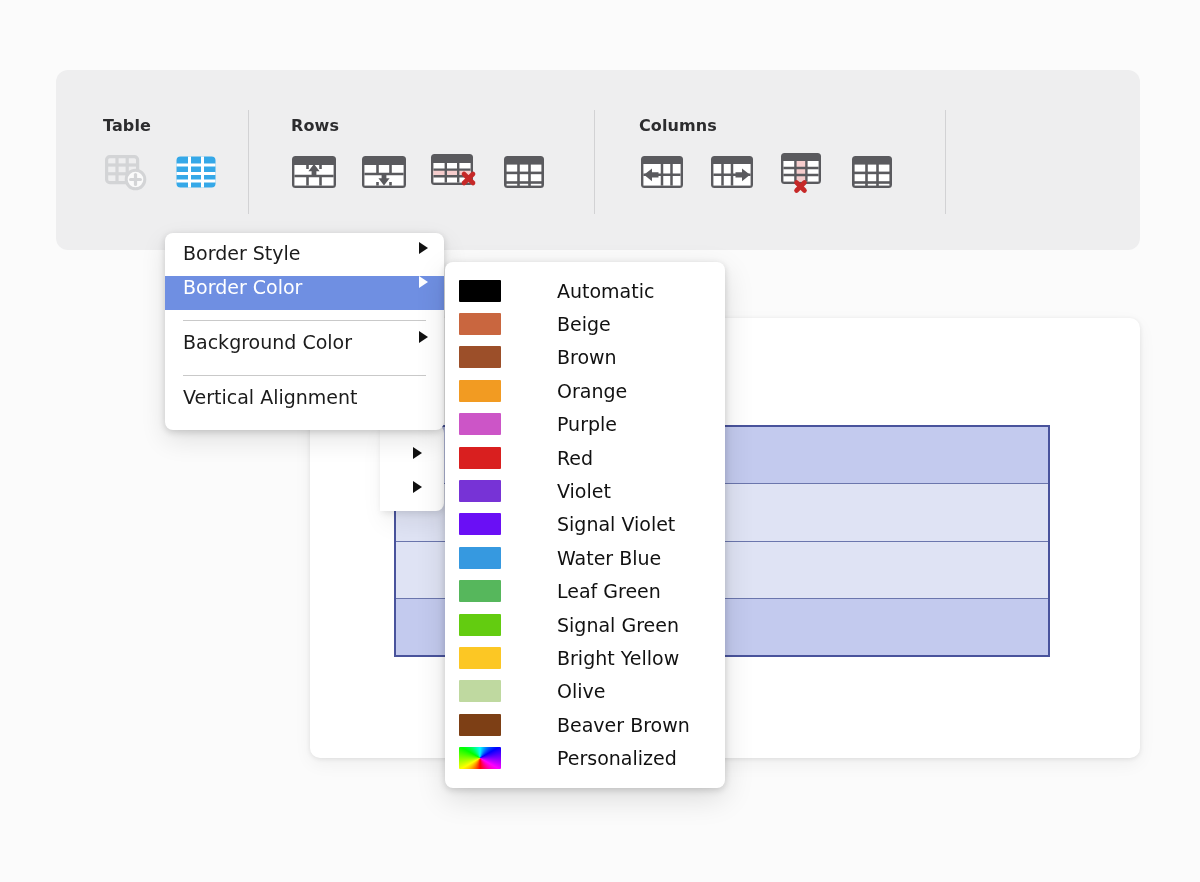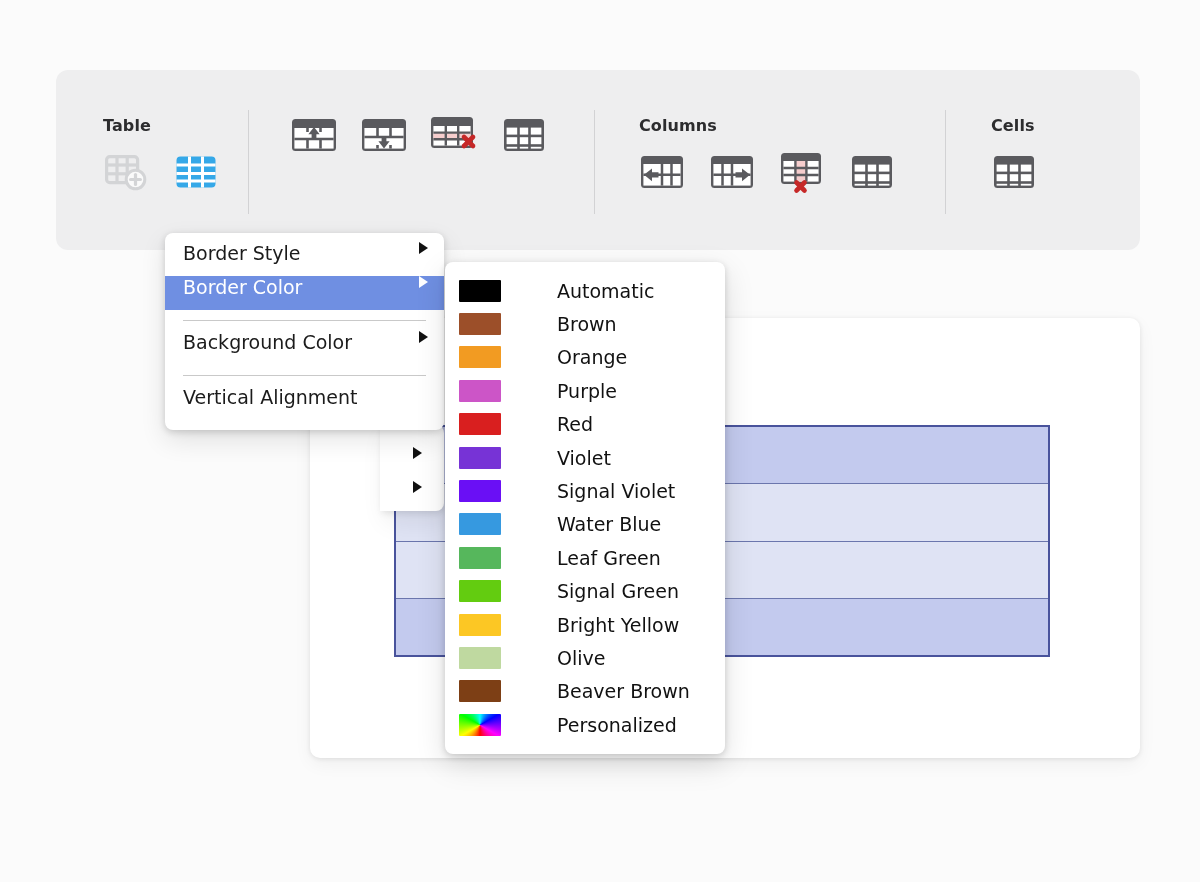--- a/index.html
+++ b/index.html
@@ -249,20 +249,21 @@
               </g>
             </svg>
           </span>
         </div>
       </div>
     </div>
 
     <div class="tb-sep"></div>
 
     <div class="tb-group g-rows">
+      <div class="tb-title">Rows</div>
       <div class="tb-icons">
         <div class="tb-btn">
           <span>
             <svg width="48" height="40" viewBox="0 0 48 40">
               <rect x="2" y="4" width="44" height="32" rx="3.5" fill="#5a5a5e"></rect>
               <rect x="4.4" y="13" width="39.2" height="20.6" fill="#ffffff"></rect>
               <g stroke="#5a5a5e" stroke-width="2.6">
                 <line x1="4.4" y1="24" x2="43.6" y2="24"></line>
                 <line x1="17.5" y1="24" x2="17.5" y2="33.6"></line>
                 <line x1="30.5" y1="24" x2="30.5" y2="33.6"></line>
@@ -397,43 +398,20 @@
                 <rect x="28.8" y="31.8" width="10.6" height="1.8"></rect>
               </g>
             </svg>
           </span>
         </div>
       </div>
     </div>
 
     <div class="tb-sep"></div>
 
-    <div class="tb-group g-cells">
-      <div class="tb-title">Cells</div>
-      <div class="tb-icons">
-        <div class="tb-btn">
-          <span>
-            <svg width="44" height="40" viewBox="0 0 44 40">
-              <rect x="2" y="4" width="40" height="32" rx="3.5" fill="#5a5a5e"></rect>
-              <g fill="#ffffff">
-                <rect x="4.6" y="12.6" width="10.6" height="7"></rect>
-                <rect x="17.8" y="12.6" width="8.4" height="7"></rect>
-                <rect x="28.8" y="12.6" width="10.6" height="7"></rect>
-                <rect x="4.6" y="22.2" width="10.6" height="7"></rect>
-                <rect x="17.8" y="22.2" width="8.4" height="7"></rect>
-                <rect x="28.8" y="22.2" width="10.6" height="7"></rect>
-                <rect x="4.6" y="31.8" width="10.6" height="1.8"></rect>
-                <rect x="17.8" y="31.8" width="8.4" height="1.8"></rect>
-                <rect x="28.8" y="31.8" width="10.6" height="1.8"></rect>
-              </g>
-            </svg>
-          </span>
-        </div>
-      </div>
-    </div>
 
   </div>
 </div>
 
 <div id="doc-page">
   <div id="doc-table" style="border-color: rgb(73, 83, 156);">
     <div class="doc-row sel">
       <div class="doc-cell" style="background: rgb(195, 202, 238);"></div>
       <div class="doc-cell" style="background: rgb(195, 202, 238);"></div>
     </div>
@@ -477,20 +455,24 @@
 
   </div>
 </div>
 
 <div id="color-menu">
   <div class="color-item">
     <span class="swatch" style="background: rgb(0, 0, 0);"></span>
     <span class="color-label">Automatic</span>
   </div>
   <div class="color-item">
+    <span class="swatch" style="background: rgb(201, 102, 63);"></span>
+    <span class="color-label">Beige</span>
+  </div>
+  <div class="color-item">
     <span class="swatch" style="background: rgb(156, 79, 41);"></span>
     <span class="color-label">Brown</span>
   </div>
   <div class="color-item">
     <span class="swatch" style="background: rgb(242, 155, 34);"></span>
     <span class="color-label">Orange</span>
   </div>
   <div class="color-item">
     <span class="swatch" style="background: rgb(204, 85, 199);"></span>
     <span class="color-label">Purple</span>

